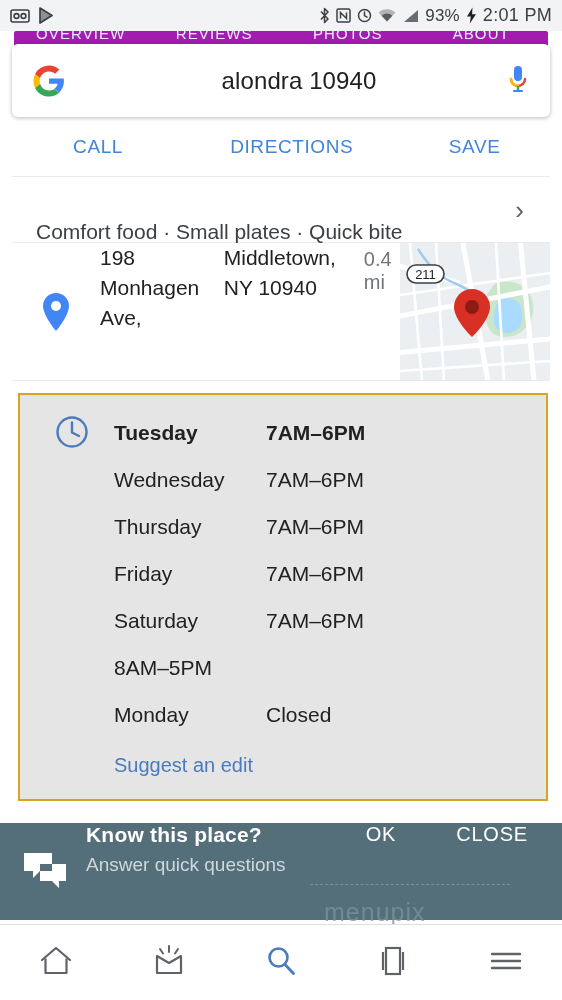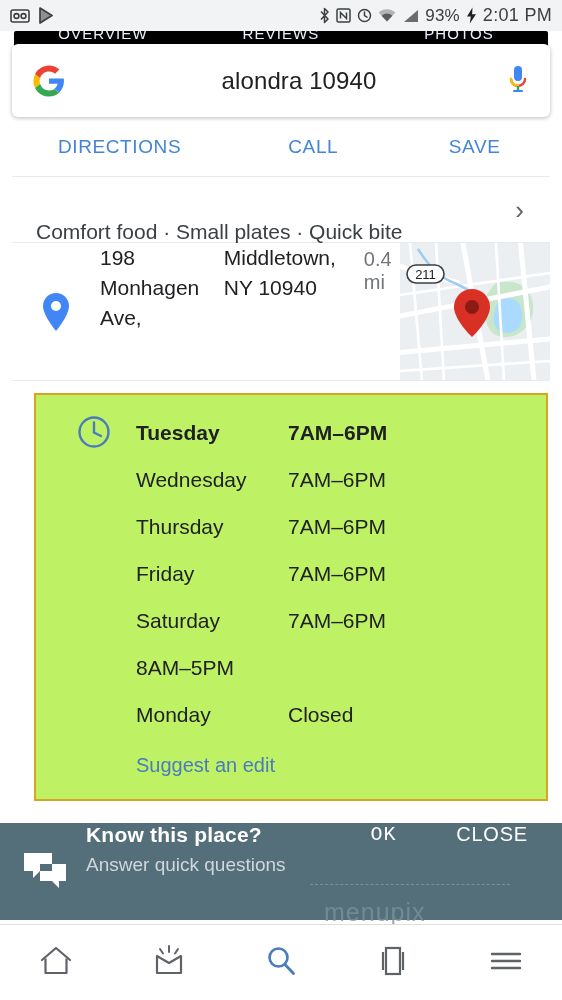--- a/index.html
+++ b/index.html
@@ -20,21 +20,21 @@
   }
   .sb-left{ display:flex; align-items:center; gap:9px; }
   .sb-right{ margin-left:auto; display:flex; align-items:center; gap:6px; }
   .sb-icon{ display:flex; align-items:center; }
   .sb-text{ font-size:17px; color:#3c4043; letter-spacing:.2px; line-height:1; }
   .sb-clock{ font-size:18px; color:#3c4043; letter-spacing:.3px; }
 
   
   .tabstrip{
     position:absolute; top:31px; left:14px; right:14px; height:17px;
-    background:#000000; overflow:hidden; z-index:30;
+    background:#a21caf; overflow:hidden; z-index:30;
     border-radius:2px 2px 0 0;
   }
   .tabstrip .tabs{
     display:flex; position:absolute; top:-13px; left:0; right:0;
     height:30px; align-items:center;
   }
   .tabstrip .tab{
     flex:1; text-align:center; color:#e8eefc; font-size:15px;
     letter-spacing:1.1px; font-weight:400;
   }
@@ -88,22 +88,22 @@
   .addr-cell{ flex:1; display:flex; justify-content:center; }
   .addr-line{ font-size:21px; color:#202124; line-height:1.42; }
   .addr-dist{ font-size:20px; color:#70757a; margin-top:5px; }
   .map-thumb{
     width:150px; flex:0 0 150px; position:relative; overflow:hidden;
     background:#eceff1;
   }
 
   
   .hours-card{
-    margin:12px 2px 0 22px; border:2px solid #d9a520; background:#bef264;
-    padding:14px 0 22px 16px; position:relative;
+    margin:12px 2px 0 6px; border:2px solid #d9a520; background:#e5e5e5;
+    padding:14px 0 22px 10px; position:relative;
   }
   .hours-head{ display:flex; align-items:flex-start; }
   .clock-cell{ width:84px; display:flex; justify-content:center; padding-top:6px; }
   .hours-list{ flex:1; padding-right:10px; }
   .hrow{ display:flex; align-items:center; height:47px; }
   .hday{ width:152px; font-size:21px; color:#202124; }
   .htime{ font-size:21px; color:#202124; }
   .hrow.today .hday, .hrow.today .htime{ font-weight:700; }
   .suggest{
     margin-top:16px; font-size:20px; color:#4a7bbd; padding-left:0;
@@ -115,21 +115,21 @@
     background:#546e7a; z-index:50; display:flex; 
     padding:0 24px 0 22px; color:#fff; overflow:hidden;
   }
   .banner-icon{ width:56px; flex:0 0 56px; display:flex; align-items:center; }
   .banner-txt{ flex:1; padding-left:8px; }
   .banner-title{ font-size:21px; font-weight:700; letter-spacing:.2px; }
   .banner-sub{ font-size:19px; color:#cfd8dc; margin-top:7px; }
   .banner-btn{
     font-size:20px; letter-spacing:.8px; color:#fff; padding:0 10px;
   }
-  .banner-btn.ok{ margin-right:40px;font-family:Liberation Mono, monospace; }
+  .banner-btn.ok{ margin-right:40px; }
 
   .watermark{
     position:absolute; left:324px; top:898px; z-index:55;
     font-size:25px; color:#7b959e; letter-spacing:1px;
     opacity:.75; pointer-events:none;
   }
   .wm-dash{
     position:absolute; left:310px; top:884px; width:200px;
     border-top:1px dashed #8fa7b0; z-index:55; opacity:.6;
   }
@@ -202,20 +202,21 @@
     </span>
     <span class="sb-clock">2:01 PM</span>
   </div>
 </div>
 
 <div class="tabstrip">
   <div class="tabs">
     <div class="tab">OVERVIEW</div>
     <div class="tab">REVIEWS</div>
     <div class="tab">PHOTOS</div>
+    <div class="tab">ABOUT</div>
   </div>
 </div>
 
 <div class="searchwrap">
   <div class="searchbar">
     <span class="g-logo">
       <svg viewBox="0 0 48 48" width="34" height="34">
         <path fill="#4285F4" d="M45.1 24.5c0-1.6-.1-2.8-.4-4H24v7.3h12.1c-.2 1.9-1.6 4.9-4.5 6.9l-.1.3 6.5 5 .5.1c4.1-3.8 6.6-9.4 6.6-15.6z"></path>
         <path fill="#34A853" d="M24 46c5.9 0 10.9-2 14.5-5.3l-6.9-5.4c-1.9 1.3-4.3 2.2-7.6 2.2-5.8 0-10.7-3.8-12.5-9.1l-.3 0-6.8 5.2-.1.3C7.9 41 15.4 46 24 46z"></path>
         <path fill="#FBBC05" d="M11.5 28.4c-.5-1.4-.7-2.9-.7-4.4s.3-3 .7-4.4l0-.3-6.9-5.3-.2.1A22 22 0 0 0 2 24c0 3.5.9 6.9 2.4 9.9l7.1-5.5z"></path>
@@ -231,22 +232,22 @@
         <line x1="12" y1="22" x2="12" y2="27" stroke="#34A853" stroke-width="2.4"></line>
         <line x1="8" y1="27" x2="16" y2="27" stroke="#4285F4" stroke-width="2.2" stroke-linecap="round"></line>
       </svg>
     </span>
   </div>
 </div>
 
 <div class="sheet">
 
   <div class="actions">
+    <div class="action a-call">CALL</div>
     <div class="action a-dir">DIRECTIONS</div>
-    <div class="action a-call">CALL</div>
     <div class="action a-save">SAVE</div>
   </div>
 
   <div class="category-row">
     <span class="category-text">Comfort food · Small plates · Quick bite</span>
     <span class="chev">›</span>
   </div>
 
   <div class="addr-row">
     <div class="pin-cell">

